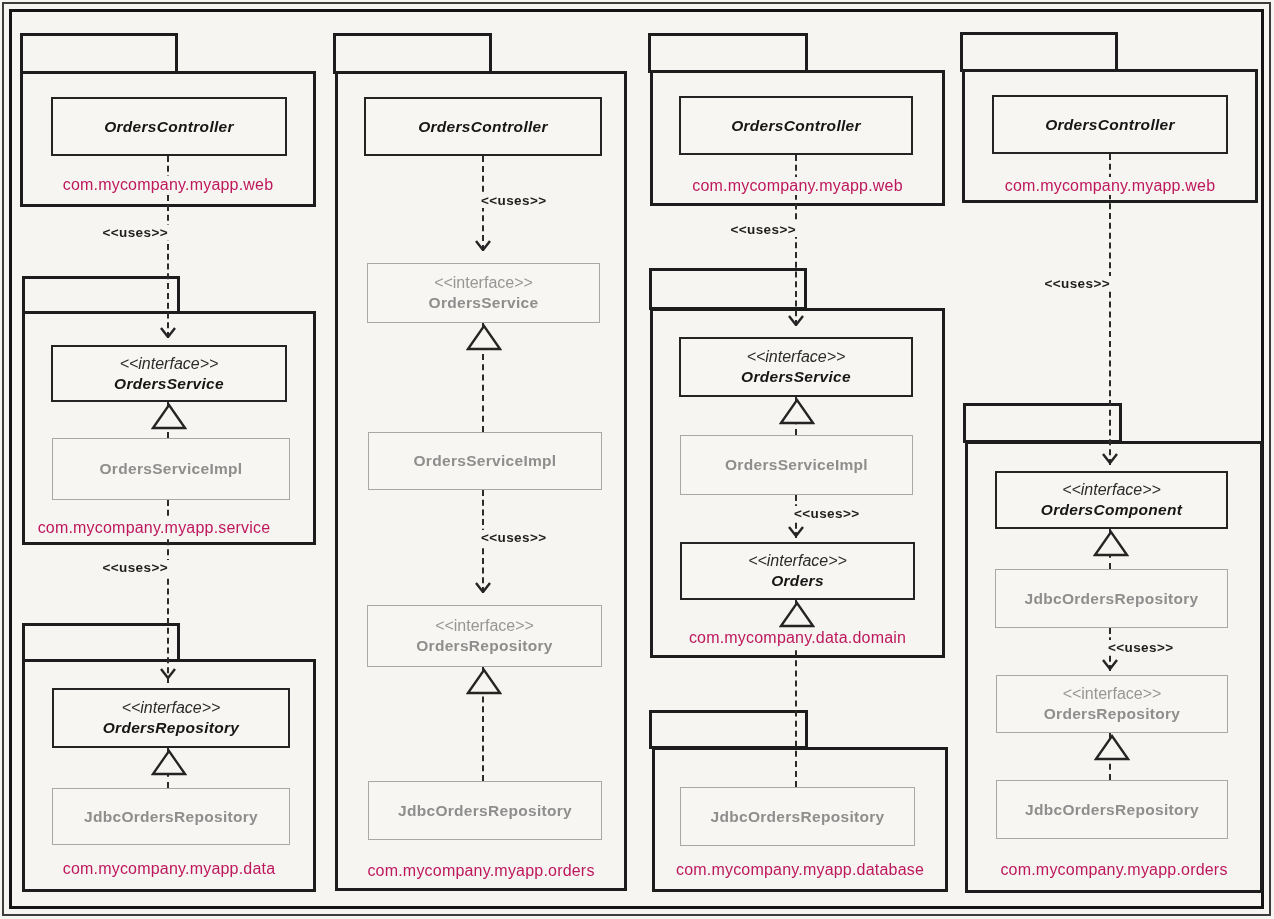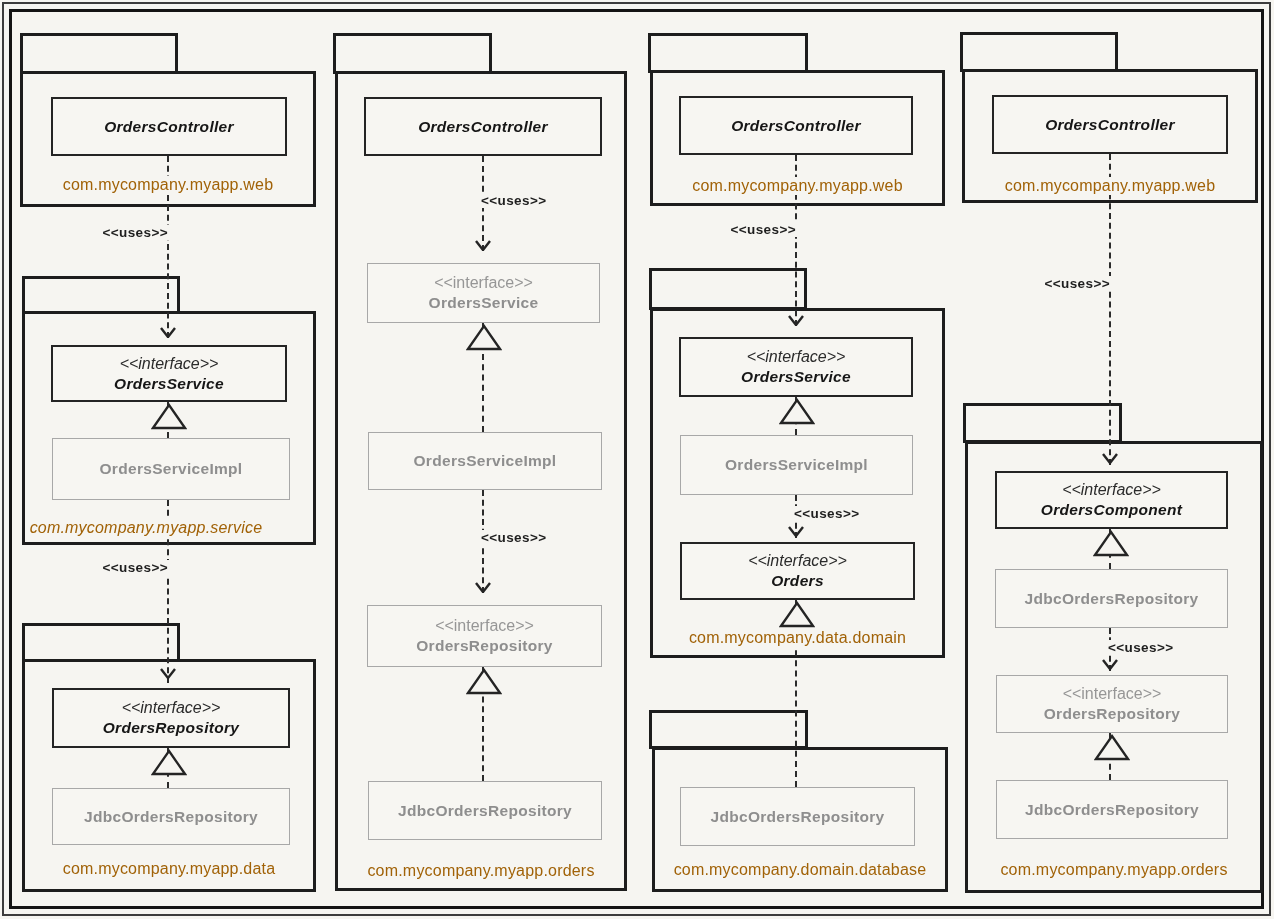--- a/index.html
+++ b/index.html
@@ -21,21 +21,21 @@
     background:#f6f5f1;
   }
   .pkg-body {
     position:absolute; z-index:2;
     border:3px solid #1d1d1d;
     background:#f6f5f1;
   }
   .pkg-label {
     position:absolute; z-index:6;
     display:flex; justify-content:center;
-    font-size:16px; letter-spacing:0.2px; color:#a16207;
+    font-size:16px; letter-spacing:0.2px; color:#be185d;
   }
   .pkg-label span { background:#f6f5f1; padding:0 4px; }
 
   .cbox {
     position:absolute; z-index:3;
     display:flex; flex-direction:column; align-items:center; justify-content:center;
     text-align:center; background:#f7f6f2; line-height:1.25;
   }
   .cbox.strong { border:2.5px solid #242424; color:#161616;font-style:italic; }
   .cbox.soft   { border:1.5px solid #a8a8a8; color:#8e8e8e; }
@@ -63,21 +63,21 @@
   <div class="frame-inner"></div>
 
   <div class="pkg-tab" style="left:20px;top:33px;width:158px;height:41px;"></div>
   <div class="pkg-body" style="left:20px;top:71px;width:296px;height:136px;"></div>
   <div class="pkg-label" style="left:20px;top:176px;width:296px;">
       <span>com.mycompany.myapp.web</span>
     </div>
 
   <div class="pkg-tab" style="left:22px;top:276px;width:158px;height:39px;"></div>
   <div class="pkg-body" style="left:22px;top:311px;width:294px;height:234px;"></div>
-  <div class="pkg-label" style="left:14px;top:519px;width:264px;font-style:italic;">
+  <div class="pkg-label" style="left:22px;top:519px;width:264px;">
       <span>com.mycompany.myapp.service</span>
     </div>
 
   <div class="pkg-tab" style="left:22px;top:623px;width:158px;height:40px;"></div>
   <div class="pkg-body" style="left:22px;top:659px;width:294px;height:233px;"></div>
   <div class="pkg-label" style="left:22px;top:860px;width:294px;">
       <span>com.mycompany.myapp.data</span>
     </div>
 
   <div class="dline" style="left:167px;top:156px;height:182px;"></div>
@@ -168,21 +168,21 @@
 
   <div class="pkg-tab" style="left:649px;top:268px;width:158px;height:42px;"></div>
   <div class="pkg-body" style="left:650px;top:308px;width:295px;height:350px;"></div>
   <div class="pkg-label" style="left:650px;top:629px;width:295px;">
       <span>com.mycompany.data.domain</span>
     </div>
 
   <div class="pkg-tab" style="left:649px;top:710px;width:159px;height:39px;"></div>
   <div class="pkg-body" style="left:652px;top:747px;width:296px;height:145px;"></div>
   <div class="pkg-label" style="left:652px;top:861px;width:296px;">
-      <span>com.mycompany.domain.database</span>
+      <span>com.mycompany.myapp.database</span>
     </div>
 
   <div class="dline" style="left:795px;top:155px;height:171px;"></div>
   <div class="dline" style="left:795px;top:397px;height:38px;"></div>
   <div class="dline" style="left:795px;top:495px;height:43px;"></div>
   <div class="dline" style="left:795px;top:600px;height:187px;"></div>
   <div class="uses" style="left:799px;top:222px;transform:translateX(-100%);">&lt;&lt;uses&gt;&gt;</div>
   <div class="uses" style="left:791px;top:506px;">&lt;&lt;uses&gt;&gt;</div>
   <svg class="icon" style="left:787px;top:315px;" width="18" height="11">
       <polyline points="2,1 9,10 16,1" fill="none" stroke="#242424" stroke-width="2.4"></polyline>

